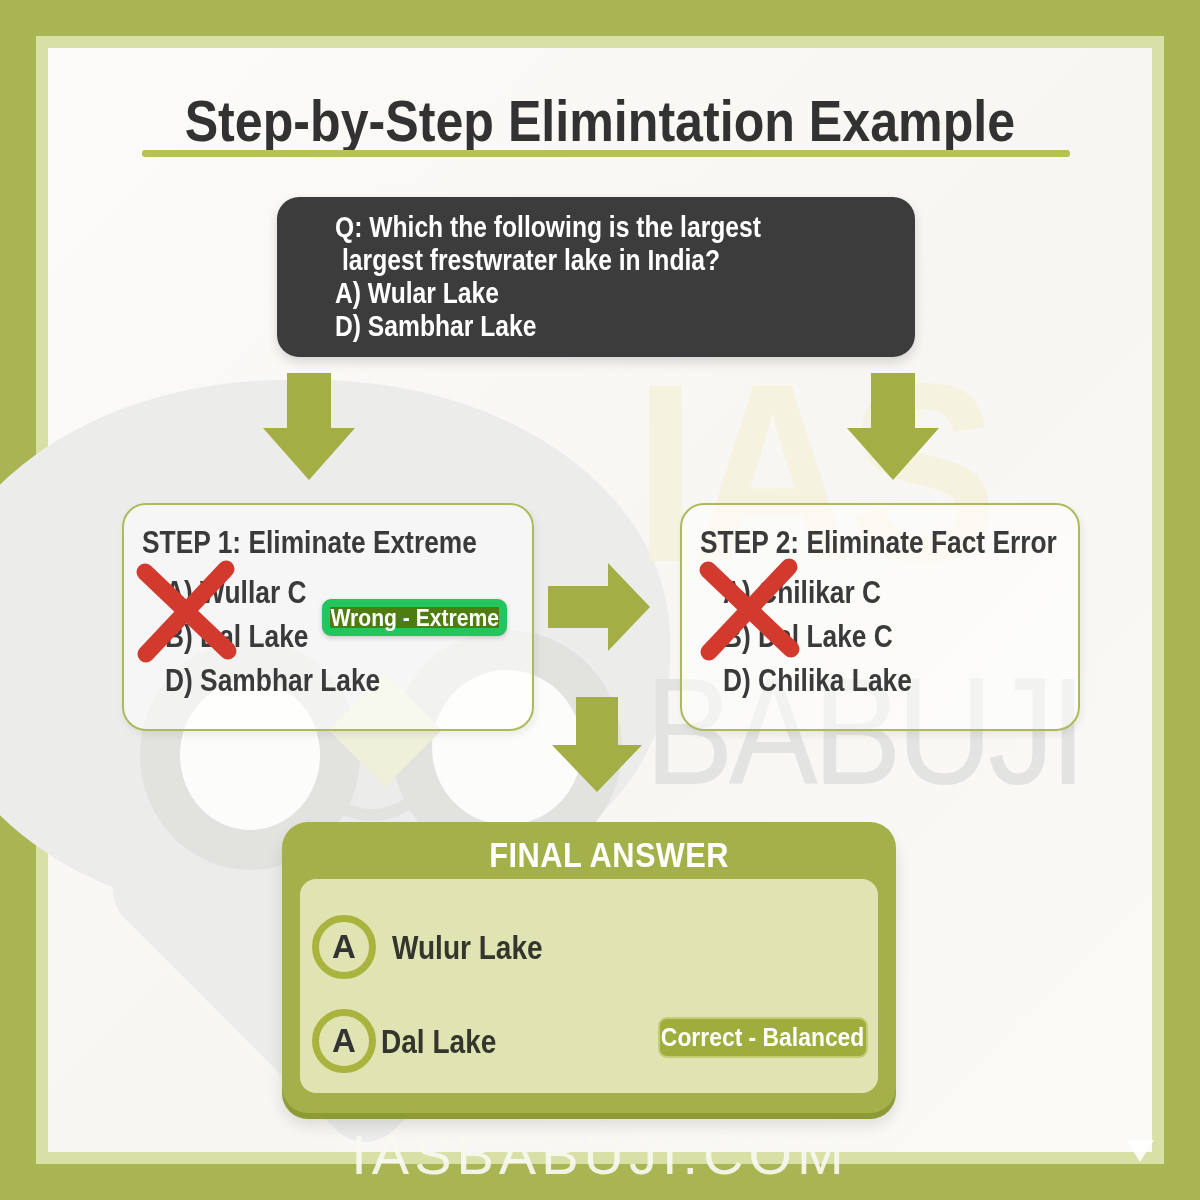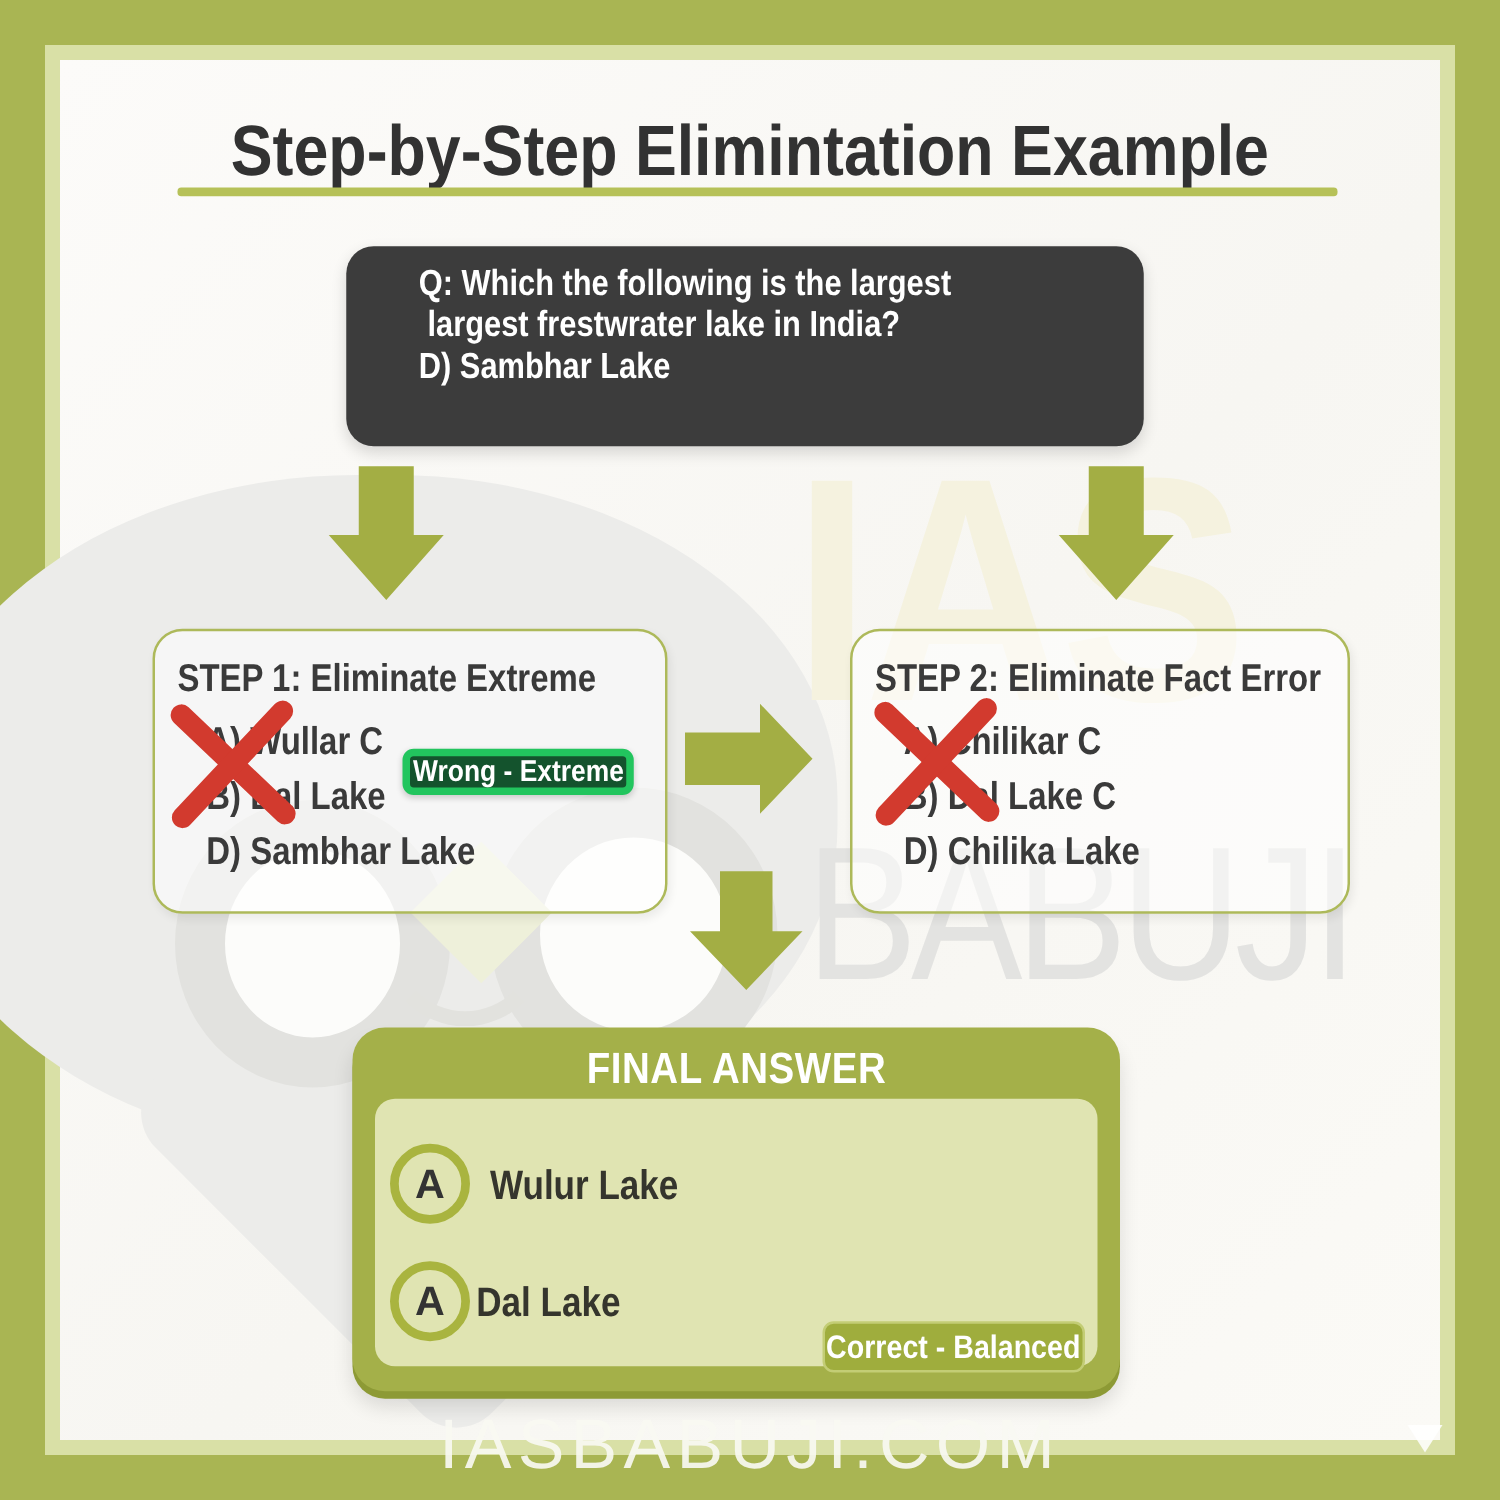--- a/index.html
+++ b/index.html
@@ -52,38 +52,38 @@
   
   .stepbox{top:503px;height:228px;background:rgba(255,255,255,0.55);
            border:2.5px solid #adb95a;border-radius:24px;z-index:3;
            box-sizing:border-box;box-shadow:2px 4px 8px rgba(0,0,0,0.07);}
   .step1{left:122px;width:412px;}
   .step2{left:680px;width:400px;}
   .step-title{position:absolute;left:18px;top:20px;font-size:31px;font-weight:800;color:#3a3a3a;}
   .step-options{position:absolute;left:41px;top:66px;font-size:31px;font-weight:700;
                 color:#3a3a3a;line-height:44px;}
   .xmark{z-index:4;}
-  .badge-red{position:absolute;height:37px;background:#14532d;border:6px solid #22c55e;
+  .badge-red{position:absolute;height:37px;background:#4d7c0f;border:8px solid #22c55e;
              border-radius:9px;color:#fff;font-size:24px;font-weight:700;z-index:5;
              display:flex;align-items:center;justify-content:center;box-sizing:border-box;
              box-shadow:0 2px 5px rgba(0,0,0,0.18);text-align:center;}
   
   .finalbox{left:282px;top:822px;width:614px;height:291px;background:#a4b049;border-radius:26px;
             z-index:3;box-shadow:0 6px 0 #8d9a35,0 12px 16px rgba(0,0,0,0.12);}
   .final-header{position:absolute;left:0;top:13px;width:100%;text-align:center;font-size:35px;
-            font-weight:800;color:#fff;letter-spacing:0.5px;}
+            font-weight:800;color:#fff;letter-spacing:0.5px;padding-left:20px;}
   .final-panel{position:absolute;left:18px;top:57px;width:578px;height:214px;background:#e0e4b2;
             border-radius:16px;}
   .opt-circle{position:absolute;width:64px;height:64px;border:7px solid #a9b43f;border-radius:50%;
             box-sizing:border-box;display:flex;align-items:center;justify-content:center;
             font-size:33px;font-weight:700;color:#333;}
   .opt-label{position:absolute;font-size:33px;font-weight:700;color:#35352d;}
   .badge-green{position:absolute;left:358px;top:138px;width:210px;height:41px;background:#9fad3d;
             border:2px solid #c3cd75;border-radius:9px;color:#fff;font-size:26px;font-weight:700;
-            display:flex;align-items:center;justify-content:center;box-sizing:border-box;margin-top:40px;}
+            display:flex;align-items:center;justify-content:center;box-sizing:border-box;}
 </style>
 </head>
 <body>
 
 <div class="abs frame-outer"></div>
 <div class="abs frame-band"></div>
 <div class="abs frame-content"></div>
 
 <div>
   <div class="abs wm owl-head"></div>
@@ -102,20 +102,21 @@
 </div>
 
 <div class="abs title">
   <span class="cond-c">Step-by-Step Elimintation Example</span>
 </div>
 <div class="abs title-underline"></div>
 
 <div class="abs qbox">
   <div class="qline"><span class="cond">Q: Which the following is the largest</span></div>
   <div class="qline qline-indent"><span class="cond">largest frestwrater lake in India?</span></div>
+  <div class="qline"><span class="cond">A) Wular Lake</span></div>
   <div class="qline"><span class="cond">D) Sambhar Lake</span></div>
 </div>
 
 <svg class="abs arrows" viewBox="0 0 1200 1200">
   <polygon fill="#a3ae44" points="287,373 331,373 331,428 355,428 309,480 263,428 287,428"></polygon>
   <polygon fill="#a3ae44" points="871,373 915,373 915,428 939,428 893,480 847,428 871,428"></polygon>
   <polygon fill="#a3ae44" points="548,586 608,586 608,563 650,607 608,651 608,628 548,628"></polygon>
   <polygon fill="#a3ae44" points="576,697 618,697 618,745 642,745 597,792 552,745 576,745"></polygon>
 </svg>
 

